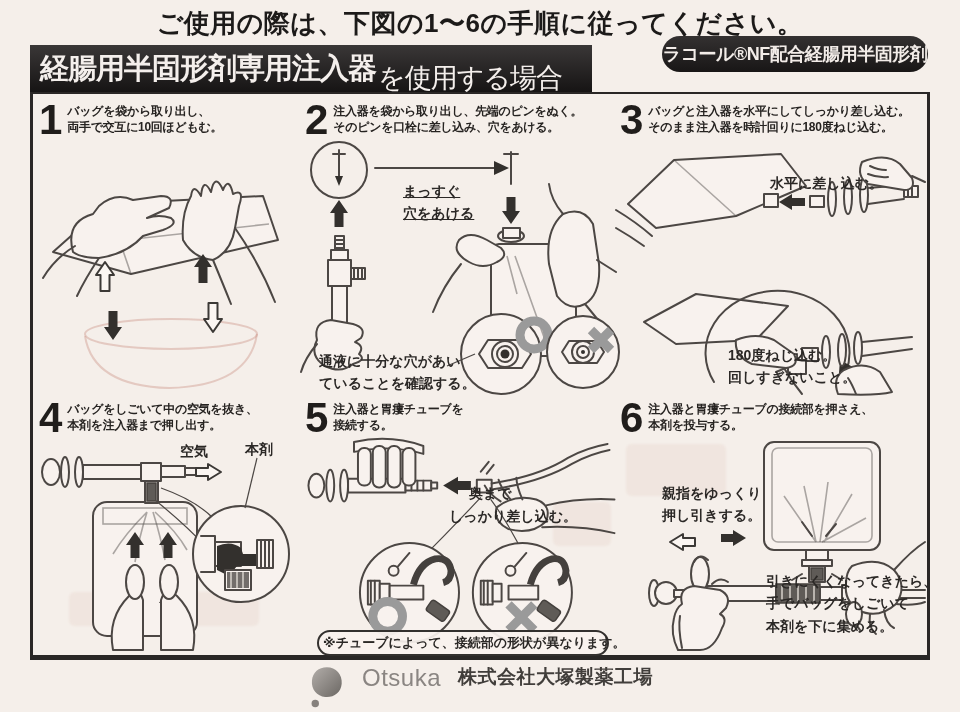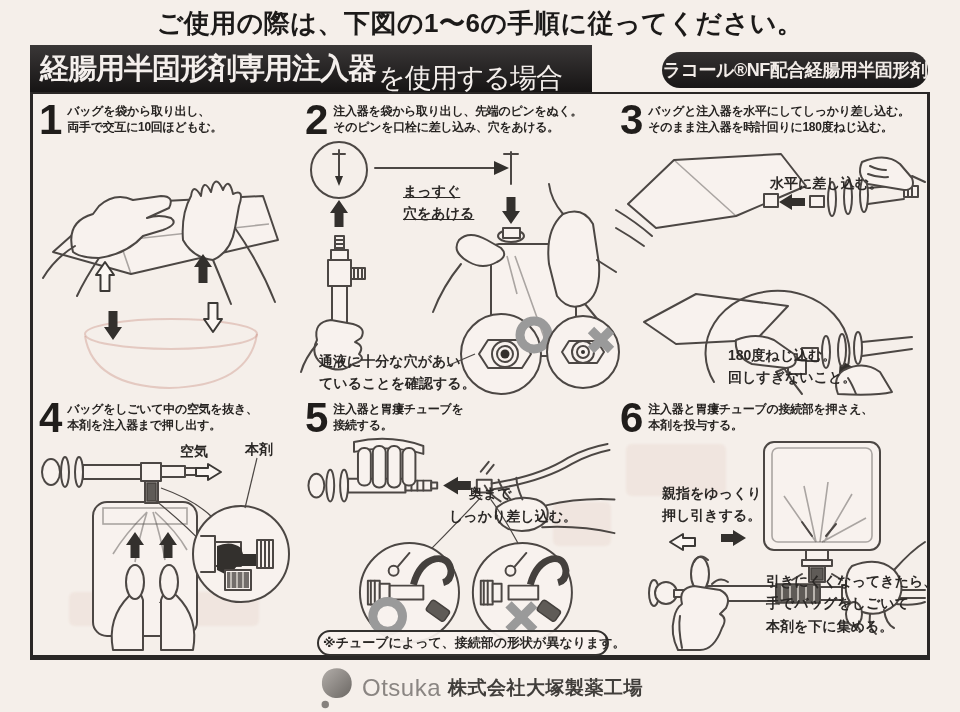--- a/index.html
+++ b/index.html
@@ -15,21 +15,21 @@
   }
   .title-bar{
     position:absolute;left:30px;top:45px;width:562px;height:47px;
     background:linear-gradient(#3a3737,#161414);
     display:flex;align-items:center;padding-left:10px;box-sizing:border-box;
     color:#f4efec;white-space:nowrap;text-align:center;
   }
   .title-bar .strong{font-size:29px;font-weight:800;letter-spacing:-1px;}
   .title-bar .rest{font-size:27px;font-weight:500;letter-spacing:-1px;margin-left:2px;margin-top:19px;}
   .product-badge{
-    position:absolute;left:662px;top:52px;width:266px;height:36px;
+    position:absolute;left:662px;top:36px;width:266px;height:36px;
     background:linear-gradient(#343131,#181616);
     color:#f2ece8;font-size:18px;font-weight:700;letter-spacing:-0.5px;
     display:flex;align-items:center;justify-content:center;box-sizing:border-box;border-radius:18px;
   }
   .content{
     position:absolute;left:30px;top:92px;width:900px;height:568px;
     border:solid #2a2726;border-width:2px 3px 5px 3px;box-sizing:border-box;
   }
   .step{position:absolute;}
   .s1{left:2px;top:4px;width:264px;height:296px;}
@@ -45,21 +45,21 @@
   .fig svg{position:absolute;inset:0;width:100%;height:100%;overflow:visible;}
   .ann{position:absolute;font-size:14px;font-weight:600;color:#2b2826;line-height:1.6;white-space:nowrap;}
   .note-box{
     position:absolute;left:16px;top:188px;width:292px;box-sizing:border-box;
     border:2px solid #33302e;border-radius:13px;padding:2px 4px;
     font-size:13px;font-weight:600;text-align:center;color:#2b2826;
     background:rgba(248,242,238,0.92);white-space:nowrap;
   }
   .footer{
     position:absolute;left:0;top:664px;width:100%;height:48px;
-    display:flex;align-items:center;justify-content:center;gap:7px;
+    display:flex;justify-content:center;gap:17px;
   }
   .logo-word{font-size:24px;color:#8a8582;letter-spacing:0.5px;}
   .company{font-size:19px;font-weight:600;color:#413e3b;letter-spacing:0.5px;}
   .ghost{position:absolute;background:rgba(216,168,155,0.14);border-radius:6px;filter:blur(1px);}
   
   svg .ln{stroke:#4c4744;stroke-width:2;fill:none;stroke-linecap:round;stroke-linejoin:round;}
   svg .p{stroke:#4c4744;stroke-width:2;fill:#f8f2ee;stroke-linecap:round;stroke-linejoin:round;}
   svg .d{fill:#33302d;stroke:none;}
   svg .w{fill:#fbf6f2;stroke:#3c3936;stroke-width:2;stroke-linejoin:round;}
   svg .g{stroke:#9a9a9a;fill:none;}

